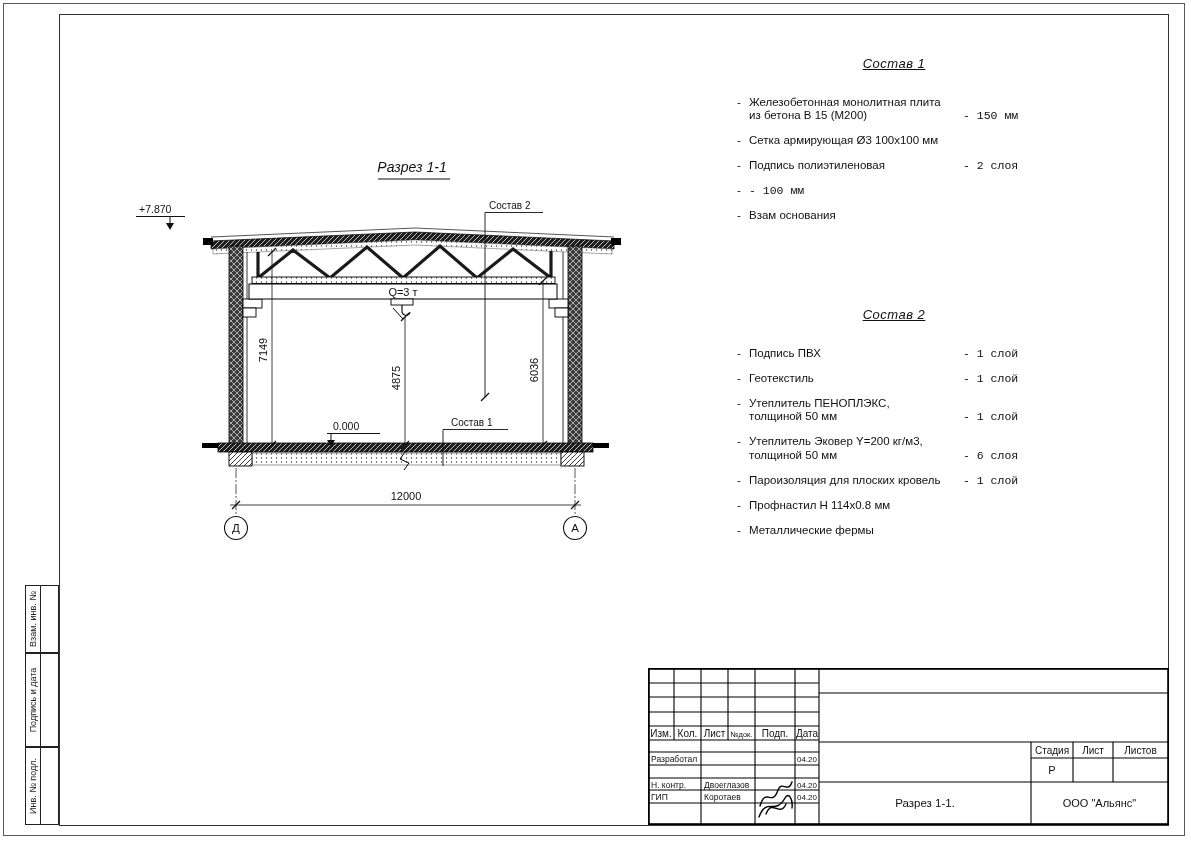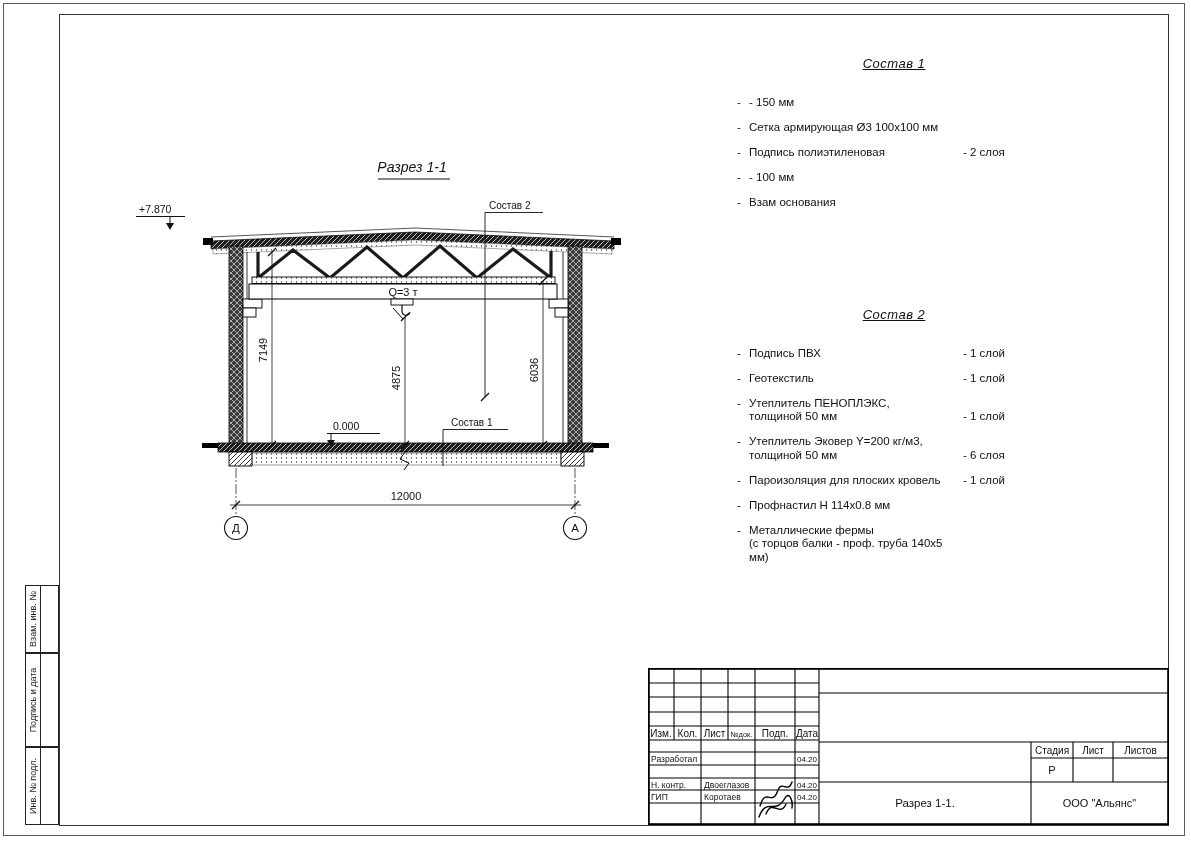--- a/index.html
+++ b/index.html
@@ -14,21 +14,21 @@
   .sidebox{position:absolute;left:25px;width:34px;border:1.4px solid #222;box-sizing:border-box;display:flex;background:#fff;}
   .sb-label{width:14px;border-right:1.2px solid #222;display:flex;align-items:center;justify-content:center;overflow:visible;}
   .sb-label span{transform:rotate(-90deg);white-space:nowrap;font-size:9px;color:#222;}
   .sb-empty{flex:1;}
   
   .complist{position:absolute;width:314px;font-size:11.5px;line-height:13.5px;color:#101010;}
   .comp-title{text-align:center;font-size:13px;font-style:italic;text-decoration:underline;margin-bottom:25px;letter-spacing:.5px;}
   .li{display:flex;align-items:flex-end;margin-bottom:11.5px;}
   .li .dash{align-self:flex-start;width:12px;}
   .li .lab{flex:1;}
-  .li .val{width:88px;}
+  .li .val{width:88px;font-family:Liberation Mono, monospace;}
 </style>
 </head>
 <body>
 
 <div class="page">
   <div class="outer-border"></div>
   <div class="frame"></div>
 
   <div class="sidebox" style="top:585px;height:68px;">
     <div class="sb-label">
@@ -172,20 +172,24 @@
       <line x1="327" y1="433.5" x2="380" y2="433.5" stroke="#111" stroke-width="1.1"></line>
       <line x1="331" y1="433.5" x2="331" y2="440" stroke="#111" stroke-width="1"></line>
       <polygon points="327,440 335,440 331,447" fill="#111"></polygon>
     </g>
   </svg>
 
   <div class="complist" style="left:737px;top:57px;">
     <div class="comp-title">Состав 1</div>
     <div class="li">
       <div class="dash">-</div>
+      <div class="lab">
+          <div>Железобетонная  монолитная плита</div>
+          <div>из бетона В 15 (М200)</div>
+        </div>
       <div class="val">- 150 мм</div>
     </div>
     <div class="li">
       <div class="dash">-</div>
       <div class="lab">
           <div>Сетка армирующая Ø3 100х100 мм</div>
         </div>
       <div class="val"></div>
     </div>
     <div class="li">
@@ -251,21 +255,20 @@
       <div class="dash">-</div>
       <div class="lab">
           <div>Профнастил Н 114х0.8 мм</div>
         </div>
       <div class="val"></div>
     </div>
     <div class="li">
       <div class="dash">-</div>
       <div class="lab">
           <div>Металлические фермы</div>
-          <div>(с торцов балки - проф. труба 140х5 мм)</div>
         </div>
       <div class="val"></div>
     </div>
   </div>
 
   <svg class="tb-svg" viewBox="0 0 521 157">
     <rect x="0.9" y="0.9" width="519.2" height="155.2" fill="#fff" stroke="#000" stroke-width="1.8"></rect>
     <g stroke="#000" stroke-width="1.1">
       <line x1="26" y1="0" x2="26" y2="72"></line>
       <line x1="53" y1="0" x2="53" y2="157"></line>

